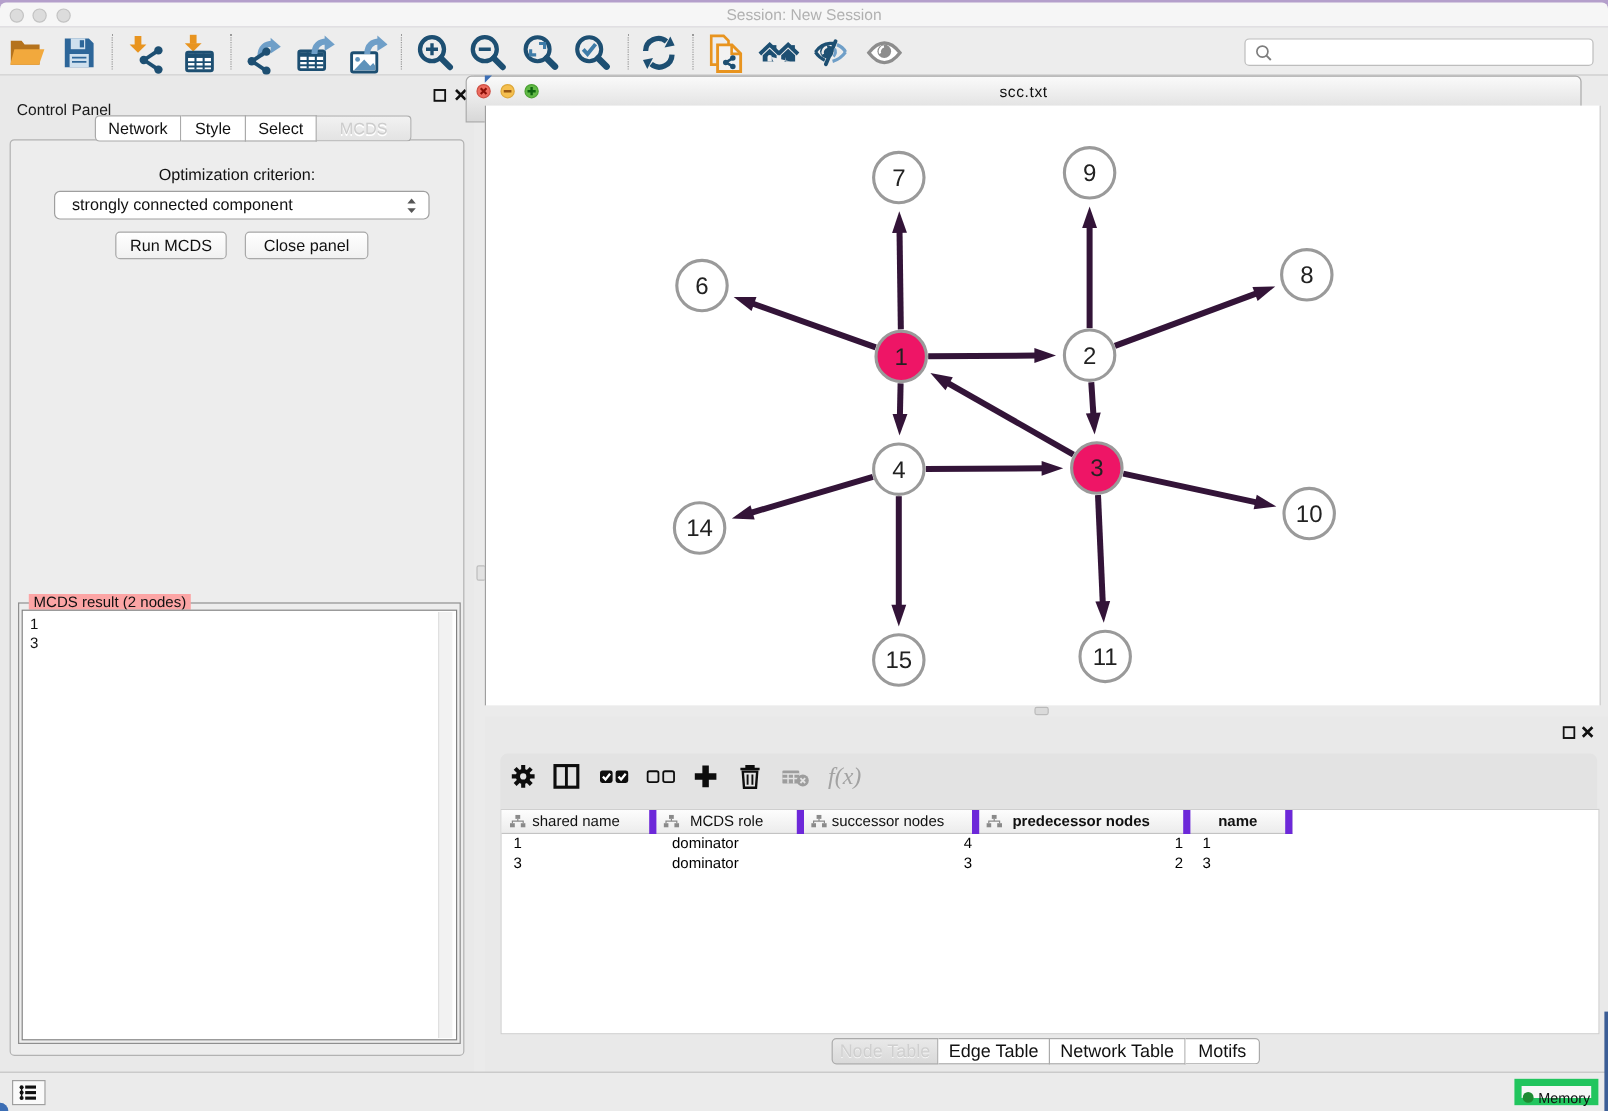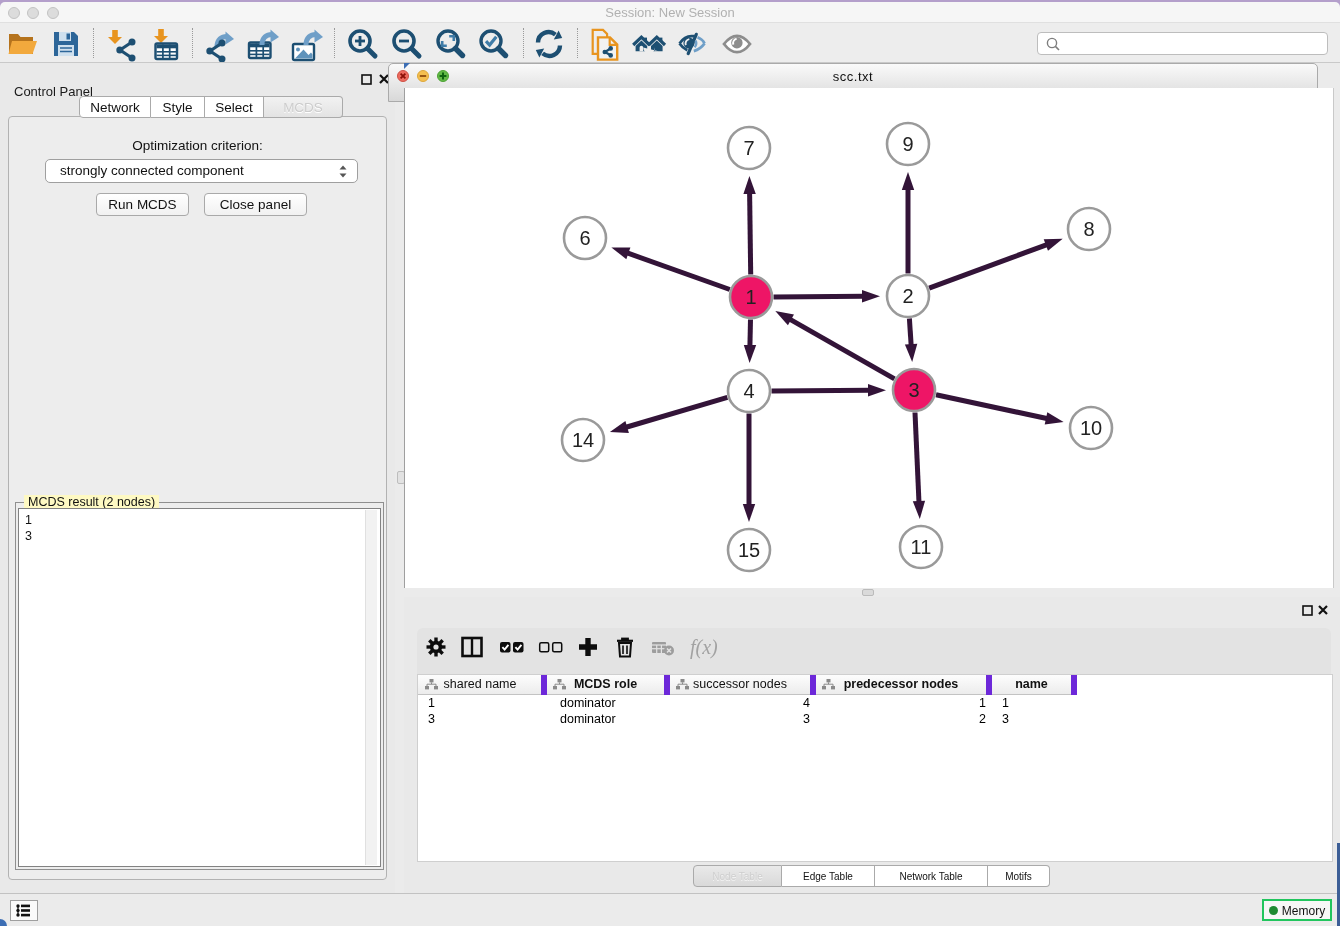--- a/index.html
+++ b/index.html
@@ -18,21 +18,21 @@
 #cphead { left:14px; top:21px; font-size:13px; color:#1a1a1a; }
 .tab { position:absolute; top:0; height:22px; z-index:3; background:#fff; border:1px solid #aaa; border-left:none; color:#111; font-size:13.5px; text-align:center; line-height:21px; }
 .tab.first { border-left:1px solid #aaa; border-radius:4px 0 0 4px; }
 .tab.last { border-radius:0 4px 4px 0; }
 .tab.sel { background:linear-gradient(#f2f2f2,#e3e3e3); color:#cccccc; text-shadow:0 1px 0 #fff; }
 #cpbox { left:8px; top:53px; width:379px; height:764px; border:1px solid #b2b2b2; border-radius:4px; background:#ededed; }
 #optlabel { top:21px; left:0; width:100%; text-align:center; font-size:13.5px; color:#111; }
 #combo { left:36px; top:42px; width:313px; height:24px; background:#fff; border:1px solid #9f9f9f; border-radius:5px; font-size:13.5px; color:#111; line-height:22px; padding-left:14px; }
 .btn { height:23px; background:linear-gradient(#ffffff,#f1f1f1); border:1px solid #a9a9a9; border-radius:4px; font-size:13.5px; color:#111; text-align:center; line-height:21px; }
 #mcdsgroup { left:6px; top:385px; width:369px; height:368px; border:1px solid #8f8f8f; background:#ededed; }
-#mcdslabel { left:8px; top:-8px; background:#fef9c3; padding:0 4px; font-size:12.5px; color:#111; }
+#mcdslabel { left:8px; top:-8px; background:#fca5a5; padding:0 4px; font-size:12.5px; color:#111; }
 #mcdstext { left:2px; top:5px; width:363px; height:359px; background:#fff; border:1px solid #828282; font-size:12.5px; color:#111; padding:3px 0 0 6px; line-height:16px; }
 #mcdsscroll { right:3px; top:1px; width:12px; height:355px; background:#f2f2f2; border-left:1px solid #e0e0e0;}
 
 #netbar { left:388px; top:63px; width:930px; height:39px; background:linear-gradient(#fafafa,#d8d8d8); border:1px solid #aaa; border-radius:5px 5px 0 0; }
 .mac { width:12px; height:12px; border-radius:50%; top:6px; }
 #nettitle { top:5px; left:0; width:100%; text-align:center; font-size:13px; color:#111; letter-spacing:0.5px;}
 #netcanvas { left:404px; top:88px; width:930px; height:500px; background:#fff; border-left:1px solid #9f9f9f; border-right:1px solid #c9c9c9;}
 #netbottom { left:404px; top:588px; width:930px; height:9px; background:#ebebeb; }
 #grip { left:862px; top:589px; width:12px; height:7px; background:#dadada; border:1px solid #bbb; border-radius:2px;}
 
@@ -40,25 +40,25 @@
 #tphead { left:19px; top:7px; font-size:13px; color:#1a1a1a;margin-top:41px; }
 #ttoolbar { left:13px; top:31px; width:914px; height:46px; background:#e3e3e3; border-radius:6px 6px 0 0; }
 .tticon { top:7px; width:24px; height:24px; }
 #ttable { left:13px; top:77px; width:916px; height:188px; background:#fff; border:1px solid #cfcfcf; }
 #thead { left:0; top:0; width:659px; height:20px; background:linear-gradient(#fdfdfd,#ececec); border-bottom:1px solid #c3c3c3; border-right:1px solid #c3c3c3;}
 .thcell { position:absolute; top:0; height:20px; border-right:6px solid #6d28d9; font-size:12.5px; color:#111; text-align:center; line-height:19px; }
 .thicon { position:absolute; left:6px; top:4px; width:13px; height:11px; }
 .trow { position:absolute; font-size:12.5px; color:#000; height:16px; line-height:16px; }
 .cell { position:absolute; top:0; height:16px; }
 
-.btab { position:absolute; top:0; height:22px; background:#fff; border:1px solid #aaa; border-left:none; color:#111; font-size:10px; text-align:center; line-height:21px; }
+.btab { position:absolute; top:0; height:22px; background:#fff; border:1px solid #aaa; border-left:none; color:#111; font-size:15px; text-align:center; line-height:21px; }
 
 #statusbar { left:0; top:893px; width:1340px; height:33px; background:#ebebeb; border-top:1px solid #c2c2c2; }
 #listbtn { left:10px; top:6px; width:28px; height:21px; background:#fafafa; border:1px solid #9f9f9f; }
-#membtn { left:1262px; top:5px; width:70px; height:22px; background:#f7f7f7; border:2px solid #22c55e; font-size:12px; color:#111; text-align:center; line-height:20px; }
+#membtn { left:1262px; top:5px; width:70px; height:22px; background:#f7f7f7; border:6px solid #22c55e; font-size:12px; color:#111; text-align:center; line-height:20px; }
 #memdot { display:inline-block; width:9px; height:9px; border-radius:50%; background:#1e8a32; margin-right:4px; }
 #bluestrip { left:1337px; top:843px; width:3px; height:83px; background:#3c5e96; }
 #bluecorner { left:0px; top:919px; width:7px; height:7px; background:#3c6eb4; border-radius:0 7px 0 0; }
 </style></head>
 <body>
 <div class="abs" id="purpletop"></div>
 <div class="abs" id="titlebar"></div>
 <div class="abs tl" style="left:8px;"></div>
 <div class="abs tl" style="left:27px;"></div>
 <div class="abs tl" style="left:47px;"></div>
@@ -387,21 +387,21 @@
   <div class="abs" id="ttable">
     <div class="abs" id="thead"></div>
     <div class="thcell" style="left:1px;width:128px;"><svg class="thicon" viewBox="0 0 13 11">
           <g fill="#8a8a8a">
             <rect x="4.5" y="0" width="4" height="3.4"></rect>
             <rect x="0" y="7" width="4" height="3.4"></rect>
             <rect x="9" y="7" width="4" height="3.4"></rect>
           </g>
           <path d="M6.5 3.4 L6.5 5.2 M2 7 L2 5.2 L11 5.2 L11 7" fill="none" stroke="#8a8a8a" stroke-width="1"></path>
         </svg>shared name</div>
-<div class="thcell" style="left:129px;width:123px;font-weight:bold;"><svg class="thicon" viewBox="0 0 13 11">
+<div class="thcell" style="left:129px;width:123px;"><svg class="thicon" viewBox="0 0 13 11">
           <g fill="#8a8a8a">
             <rect x="4.5" y="0" width="4" height="3.4"></rect>
             <rect x="0" y="7" width="4" height="3.4"></rect>
             <rect x="9" y="7" width="4" height="3.4"></rect>
           </g>
           <path d="M6.5 3.4 L6.5 5.2 M2 7 L2 5.2 L11 5.2 L11 7" fill="none" stroke="#8a8a8a" stroke-width="1"></path>
         </svg>MCDS role</div>
 <div class="thcell" style="left:252px;width:146px;"><svg class="thicon" viewBox="0 0 13 11">
           <g fill="#8a8a8a">
             <rect x="4.5" y="0" width="4" height="3.4"></rect>

